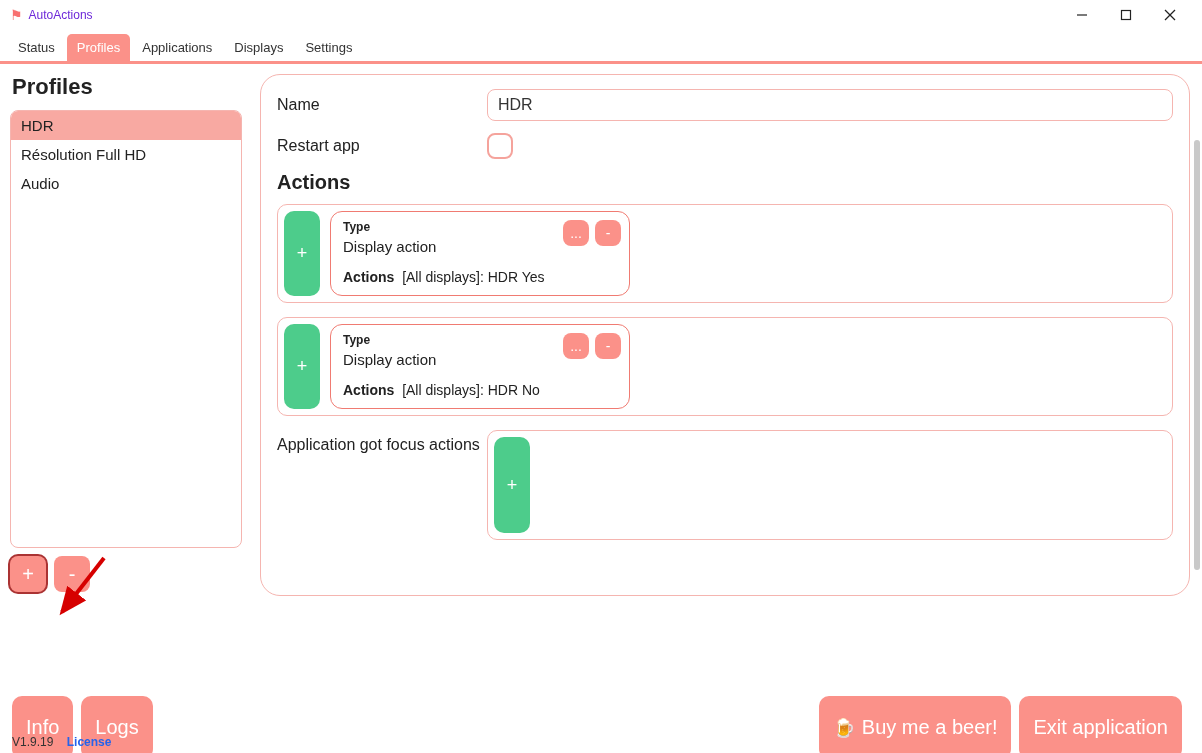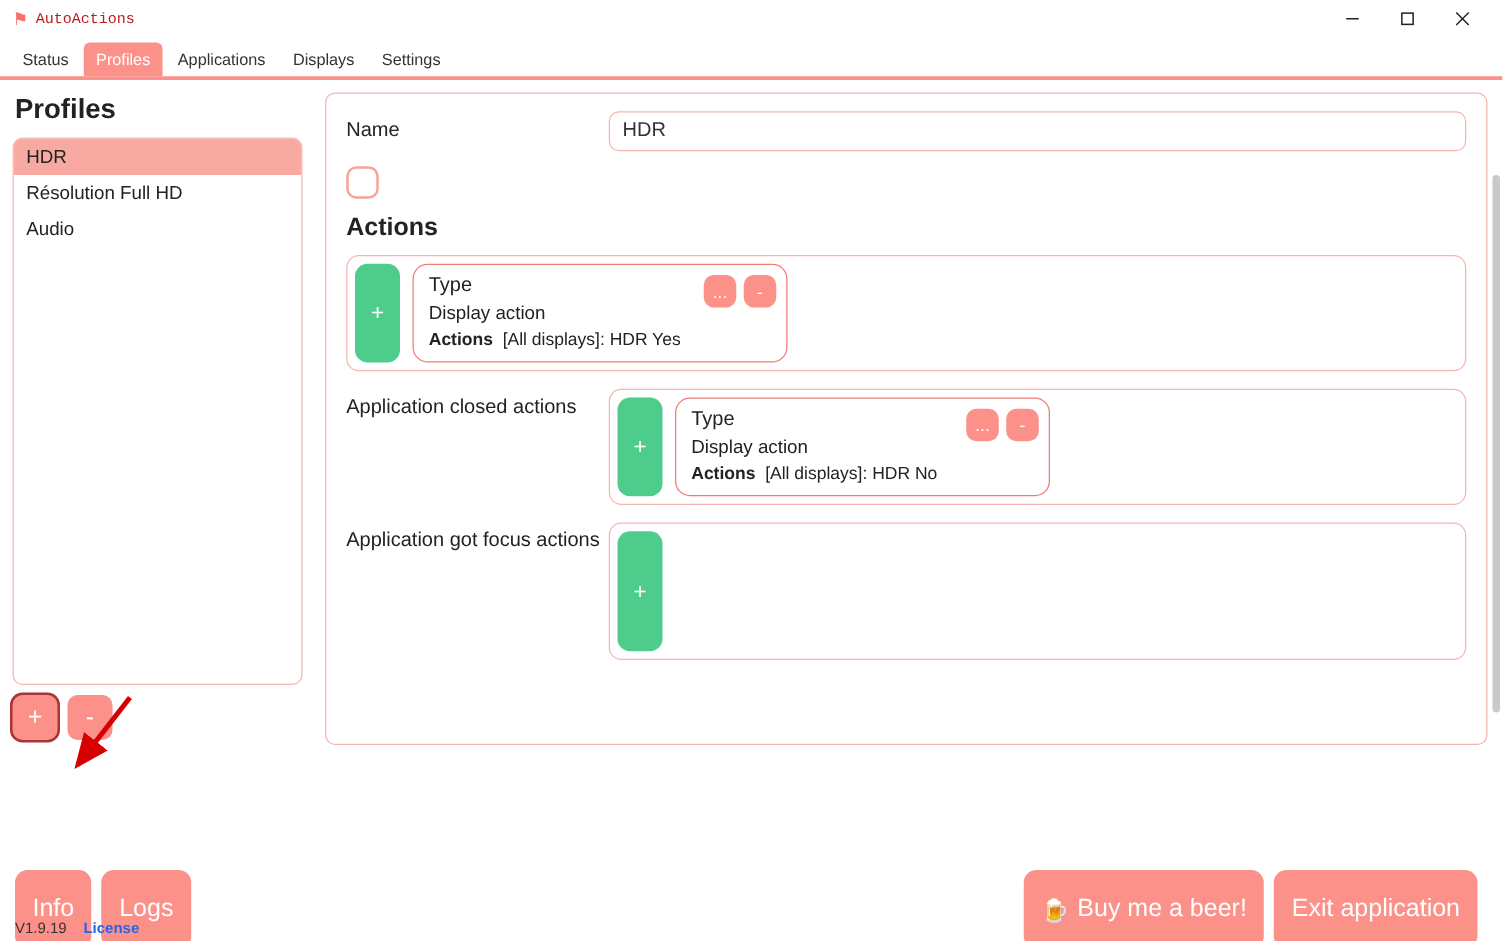--- a/index.html
+++ b/index.html
@@ -2,21 +2,21 @@
 <html><head>
 <meta charset="utf-8">
 <style>
   * { box-sizing: border-box; }
   html, body { margin:0; padding:0; font-family: "Segoe UI", Arial, sans-serif; font-size:14px; color:#222; background:#fff; }
   body { width:1202px; height:753px; position:relative; overflow:hidden; }
 
   
   .titlebar { height:30px; display:flex; align-items:center; padding:0 10px; }
   .titlebar .flag-icon { color:#f87171; margin-right:6px; font-size:14px; }
-  .titlebar .title { font-size:12px; color:#b91c1c;font-family:Liberation Mono, monospace; }
+  .titlebar .title { font-size:12px; color:#6d28d9; }
   .titlebar .spacer { flex:1; }
   .winbtn { width:44px; height:28px; display:flex; align-items:center; justify-content:center; font-size:14px; color:#222; }
   .winbtn svg { stroke:#222; }
 
   
   .tabs { display:flex; align-items:flex-end; gap:2px; padding:4px 8px 0 8px; border-bottom:3px solid #fb9189; }
   .tab { padding:6px 10px 6px 10px; font-size:13px; color:#333; cursor:pointer; border-radius:5px 5px 0 0; }
   .tab.active { background:#fb9189; color:#fff; }
 
   .main { display:flex; height:538px; }
@@ -27,36 +27,36 @@
   .profile-list { flex:1; border:1px solid #f5b5b0; border-radius:8px; margin-right:6px; overflow:auto; }
   .profile-item { padding:6px 10px; font-size:15px; }
   .profile-item.selected { background:#f8a9a2; }
   .pm-row { display:flex; gap:8px; margin-top:8px; margin-right:6px; }
   .pm-btn { width:36px; height:36px; border-radius:8px; display:flex; align-items:center; justify-content:center; font-size:20px; color:#fff; background:#fb9189; }
   .pm-btn.outlined { box-shadow:0 0 0 2px #a33; }
 
   
   .right { flex:1; padding:10px 12px 6px 12px; position:relative; display:flex; flex-direction:column; }
   .right h2 { font-size:22px; font-weight:600; margin:0 0 10px 2px; }
-  .card { flex:1; border:1px solid #f5b5b0; border-radius:8px; padding:14px 16px 6px 16px; overflow:auto; }
+  .card { flex:1; border:1px solid #f5b5b0; border-radius:20px; padding:14px 16px 6px 16px; overflow:auto; }
   .formrow { display:flex; align-items:center; margin-bottom:12px; }
   .formrow .label { width:210px; font-size:16px; }
   .formrow input[type=text] { flex:1; border:1px solid #f5b5b0; border-radius:8px; padding:6px 10px; font-size:16px; color:#333; }
   .checkbox { width:26px; height:26px; border:2px solid #f5a39c; border-radius:8px; background:#fff; }
   .section-title { font-size:20px; font-weight:700; margin:6px 0 10px 0; }
 
   .action-row { display:flex; align-items:stretch; margin-bottom:14px; }
   .action-row .label { width:210px; font-size:16px; padding-top:6px; }
   .action-box { flex:1; border:1px solid #f5b5b0; border-radius:10px; display:flex; }
   .add-col { width:36px; background:#4dcc8b; border-radius:10px; display:flex; align-items:center; justify-content:center; color:#fff; font-size:18px; margin:6px; }
   .action-items { flex:1; padding:6px 6px 6px 4px; display:flex; flex-direction:column; gap:8px; }
   .action-item { border:1px solid #f07b72; border-radius:12px; padding:8px 12px 10px 12px; position:relative; max-width:300px; }
-  .action-item .tl { font-weight:400; font-size:16px; }
+  .action-item .tl { font-weight:700; font-size:12px; }
   .action-item .tv { font-size:15px; margin-top:4px; }
-  .action-item .al { margin-top:4px; }
+  .action-item .al { margin-top:14px; }
   .action-item .al b { font-weight:700; }
   .item-btns { position:absolute; top:8px; right:8px; display:flex; gap:6px; }
   .mini-btn { width:26px; height:26px; border-radius:8px; background:#fb9189; color:#fff; display:flex; align-items:center; justify-content:center; font-size:14px; }
 
   .scrollbar { position:absolute; right:2px; top:76px; width:6px; height:430px; background:#c9c9c9; border-radius:3px; }
 
   
   .footer { position:absolute; left:0; right:0; bottom:0; height:63px; display:flex; align-items:flex-start; padding:6px 12px 0 12px; }
   .fbtn { background:#fb9189; color:#fff; border-radius:10px; padding:20px 14px; font-size:20px; margin-right:8px; display:flex; align-items:center; gap:6px; }
   .fbtn .beer { font-size:18px; }
@@ -116,20 +116,21 @@
 
   <div class="right">
     <div class="card">
 
       <div class="formrow">
         <div class="label">Name</div>
         <input type="text" value="HDR" style="">
       </div>
 
       <div class="formrow">
+        <div class="label">Restart app</div>
         <div class="checkbox"></div>
       </div>
 
       <div class="section-title">Actions</div>
 
       <div class="action-row">
         <div class="action-box">
           <div class="add-col">+</div>
           <div class="action-items">
             <div class="action-item">
@@ -139,21 +140,20 @@
               </div>
               <div class="tl">Type</div>
               <div class="tv">Display action</div>
               <div class="al"><b>Actions</b>&nbsp;&nbsp;<span>[All displays]: HDR Yes</span></div>
             </div>
           </div>
         </div>
       </div>
 
       <div class="action-row">
-        <div class="label">Application closed actions</div>
         <div class="action-box">
           <div class="add-col">+</div>
           <div class="action-items">
             <div class="action-item">
               <div class="item-btns">
                 <div class="mini-btn">...</div>
                 <div class="mini-btn">-</div>
               </div>
               <div class="tl">Type</div>
               <div class="tv">Display action</div>

